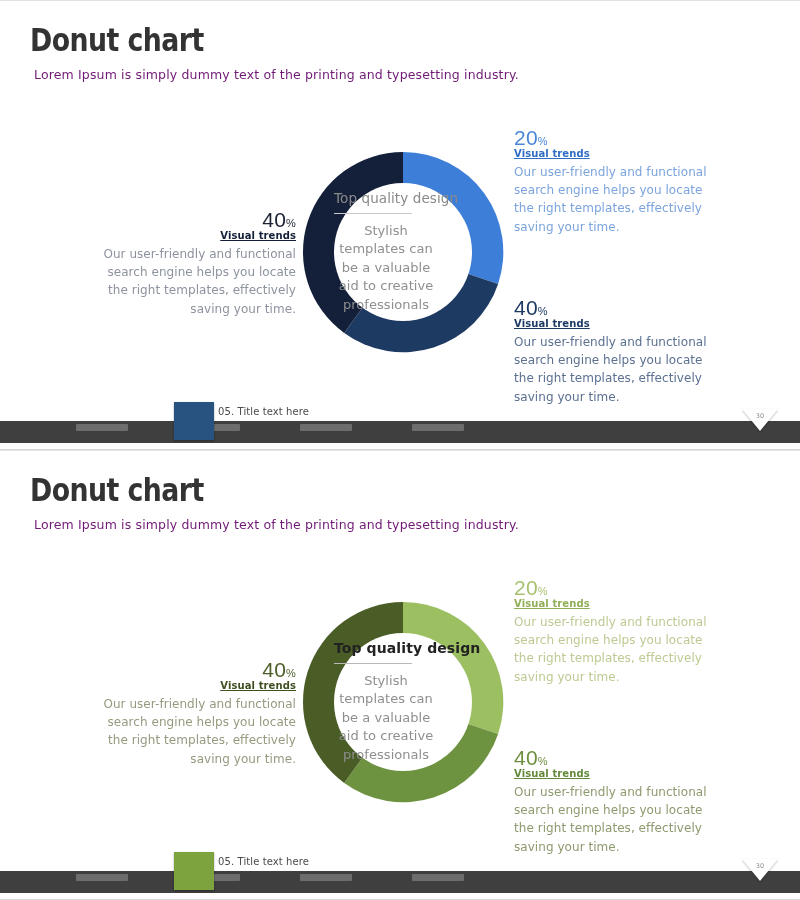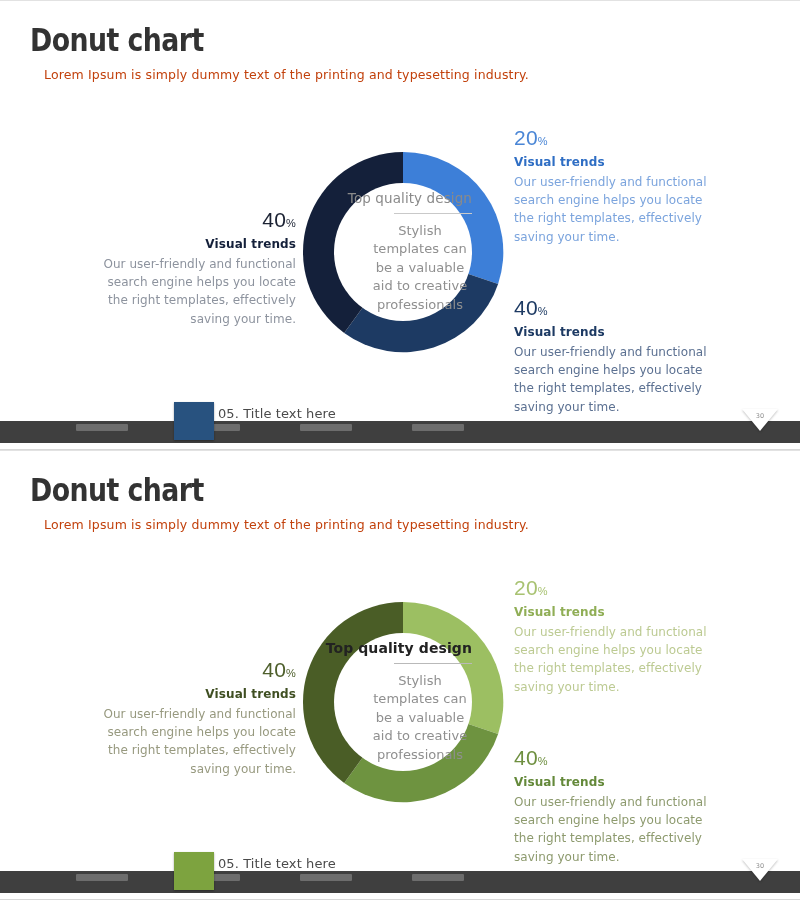--- a/index.html
+++ b/index.html
@@ -26,51 +26,51 @@
   
   .title{
     position:absolute; left:24px; top:20px;
     font-size:32px; font-weight:bold;
     letter-spacing:-0.6px;
     color:#333333;
     font-family:"DejaVu Sans Condensed","Liberation Sans Narrow","DejaVu Sans",sans-serif;
     transform:scaleX(0.93); transform-origin:left center;
   }
   .subtitle{
-    position:absolute; left:38px; top:66px;
-    font-size:12.5px; color:#c2410c; letter-spacing:0.15px;
+    position:absolute; left:28px; top:66px;
+    font-size:12.5px; color:#701a75; letter-spacing:0.15px;
   }
 
   
   .donut-wrap{ position:absolute; left:292px; top:145px; width:210px; height:212px; }
   .donut-wrap svg{ display:block; }
   .hub{
     position:absolute; left:50%; top:50%; transform:translate(-50%,-50%);
     width:138px; height:138px; border-radius:50%;
     background:#fff;
-    display:flex; flex-direction:column; align-items:flex-end; justify-content:center;
+    display:flex; flex-direction:column; align-items:flex-start; justify-content:center;
   }
   .hub-title{ font-size:13.5px; color:#8a8a8a; letter-spacing:0.1px; white-space:nowrap; }
   .hub-rule{ width:78px; height:1px; background:#c9c9c9; margin:7px 0 8px; }
   .hub-body{
     font-size:13px; line-height:1.42; color:#8f8f8f;
     text-align:center; width:104px; letter-spacing:0.05px;
   }
   .s2 .hub-title{ color:#222222; font-weight:bold; font-size:14px; }
   .s2 .hub-rule{ background:#b9b9b9; }
 
   
   .callout{ position:absolute; width:212px; }
   .callout .pct{
     font-size:21px; letter-spacing:0.2px; line-height:1;
     font-family:Liberation Sans, sans-serif;
   }
   .callout .pct .sign{ font-size:11px; }
   .callout .lbl{
-    font-size:12px; font-weight:bold; margin-top:7px; letter-spacing:0.1px;
+    font-size:10px; font-weight:bold; letter-spacing:0.1px;text-decoration:underline;
   }
   .callout .desc{
     font-size:12px; line-height:1.52; margin-top:4px; letter-spacing:0.05px;
   }
   .callout.left{ text-align:right; }
 
   .c-tl{ left:508px; top:126px; }
   .c-br{ left:508px; top:296px; }
   .c-l { left:78px;  top:208px; }
 
@@ -86,21 +86,21 @@
   }
   .bar .seg.g1{ left:76px; }  .bar .seg.g2{ left:188px; }
   .bar .seg.g3{ left:300px; } .bar .seg.g4{ left:412px; }
   .tab{
     position:absolute; left:174px; top:-19px;
     width:40px; height:38px;
     box-shadow:0 1px 2px rgba(0,0,0,.35);
   }
   .tab-text{
     position:absolute; left:218px; top:-15px;
-    font-size:13px; color:#4a4a4a; letter-spacing:0.1px;
+    font-size:10px; color:#4a4a4a; letter-spacing:0.1px;
   }
   .marker{
     position:absolute; left:742px; top:-12px; width:36px; height:34px;
   }
   .marker .tri{
     width:0;height:0;border-left:18px solid transparent;border-right:18px solid transparent;
     border-top:22px solid #ffffff;
     filter:drop-shadow(0 1px 1px rgba(0,0,0,.25));
   }
   .marker .num{

